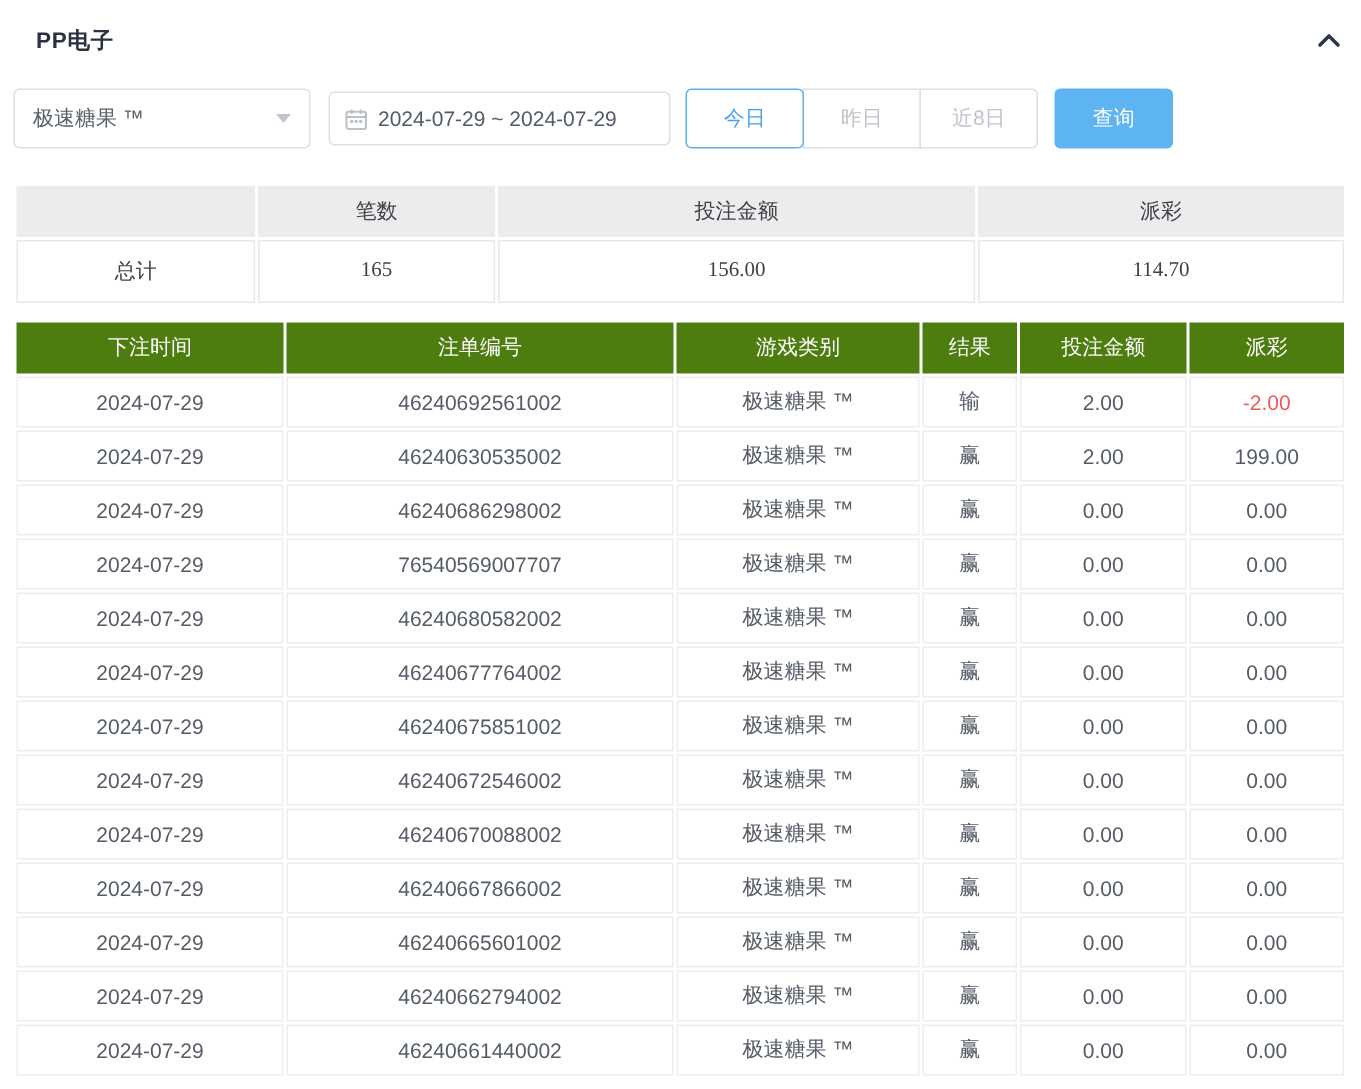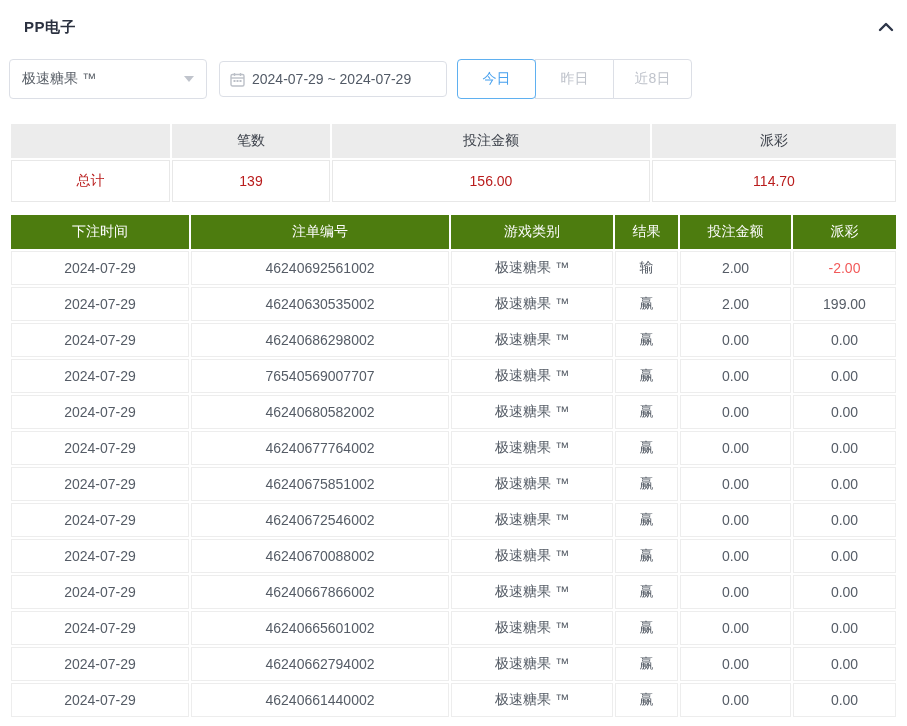--- a/index.html
+++ b/index.html
@@ -131,21 +131,22 @@
   .summary-tbl { margin-top: 23px; }
   .summary-tbl .th {
     height: 34px;
     background: #ececec;
     color: #3c414a;
   }
   .summary-tbl .td {
     height: 42px;
     background: #fff;
     border: 1px solid #e8e8e8;
-    color: #b91c1c;
+    color: #404040;
+    font-family: Liberation Serif, serif;
   }
 
   
   .bets-tbl { margin-top: 9px; }
   .bets-tbl .th {
     height: 34px;
     background: #4d7c0f;
     color: #fdfdfd;
   }
   .bets-tbl .td {
@@ -196,32 +197,33 @@
       </span>
       <span>2024-07-29 ~ 2024-07-29</span>
     </div>
 
     <div class="segments" id="segments">
         <button class="seg-btn active">今日</button>
         <button class="seg-btn">昨日</button>
         <button class="seg-btn">近8日</button>
       </div>
 
+    <button class="query-btn">查询</button>
   </div>
 
   <div class="tbl summary-tbl" id="summary-table">
       <div class="tr">
         <div class="th s0"></div>
         <div class="th s1">笔数</div>
         <div class="th s2">投注金额</div>
         <div class="th ">派彩</div>
       </div>
       <div class="tr">
         <div class="td">总计</div>
-        <div class="td">139</div>
+        <div class="td">165</div>
         <div class="td">156.00</div>
         <div class="td">114.70</div>
       </div>
     </div>
 
   <div class="tbl bets-tbl" id="bets-table">
       <div class="tr">
         <div class="th c0">下注时间</div>
         <div class="th c1">注单编号</div>
         <div class="th c2">游戏类别</div>

